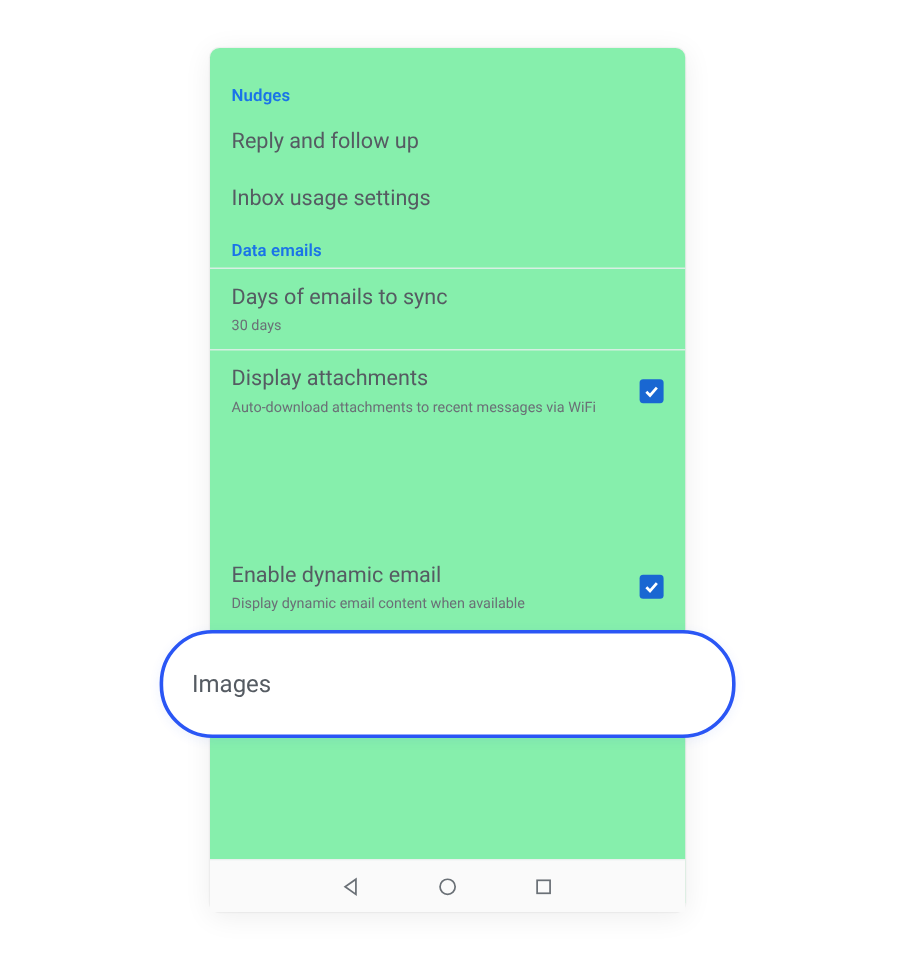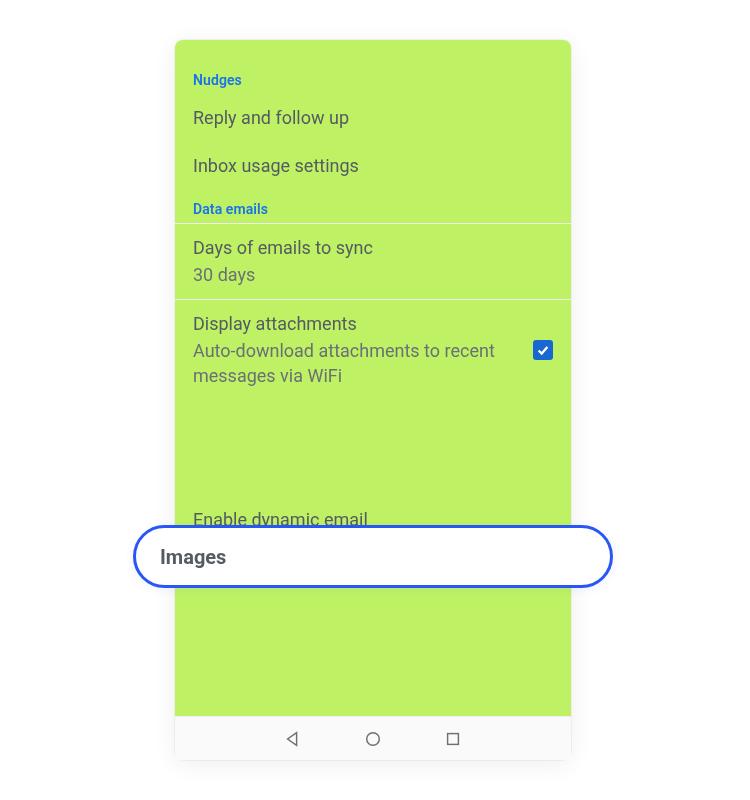--- a/index.html
+++ b/index.html
@@ -9,21 +9,21 @@
     width: 750px;
     height: 800px;
     position: relative;
   }
   .phone {
     position: absolute;
     left: 175px;
     top: 40px;
     width: 396px;
     height: 720px;
-    background: #bef264;
+    background: #86efac;
     border-radius: 8px;
     box-shadow: 0 0 0 1px rgba(0,0,0,0.04), 0 4px 24px rgba(0,0,0,0.07);
     overflow: visible;
   }
   .content {
     padding-top: 22px;
   }
   .section-header {
     color: #1a73e8;
     font-size: 14px;
@@ -41,21 +41,21 @@
   .row-text {
     flex: 1;
     padding-right: 12px;
   }
   .row-title {
     font-size: 18px;
     color: #555b62;
     line-height: 1.35;
   }
   .row-sub {
-    font-size: 18px;
+    font-size: 12px;
     color: #6a7076;
     margin-top: 3px;
     line-height: 1.35;
   }
   .divider {
     height: 1px;
     background: #eceff1;
     margin: 0;
   }
   .checkbox {
@@ -73,30 +73,29 @@
     height: 14px;
     stroke: #fff;
     stroke-width: 2.6;
     fill: none;
   }
   .highlight-pill {
     position: absolute;
     left: -42px;
     right: -42px;
     top: 485px;
-    height: 63px;
+    height: 90px;
     border: 3px solid #2a56f5;
     border-radius: 44px;
     background: #fff;
     z-index: 5;
     display: flex;
     align-items: center;
     padding: 0 24px;
     box-shadow: 0 2px 10px rgba(42,86,245,0.08);
-    font-weight: bold;
   }
   .highlight-pill .pill-text { flex: 1; }
   .highlight-pill .pill-title {
     font-size: 20px;
     color: #555b62;
     line-height: 1.3;
   }
   .highlight-pill .pill-sub {
     font-size: 17px;
     color: #6a7076;

